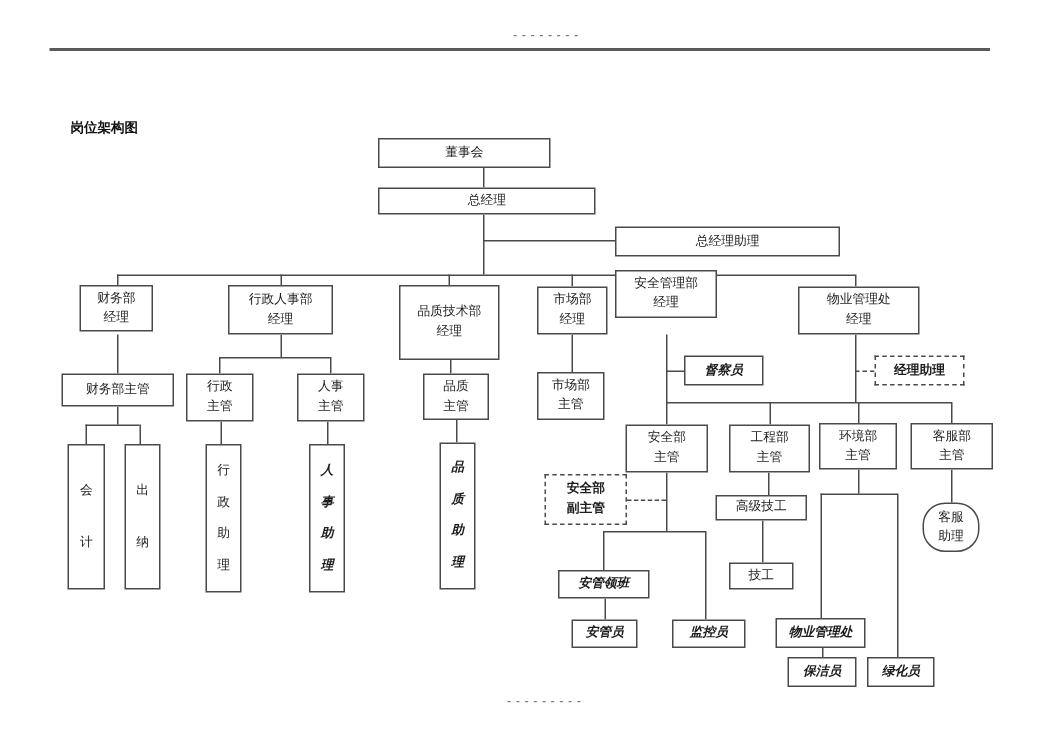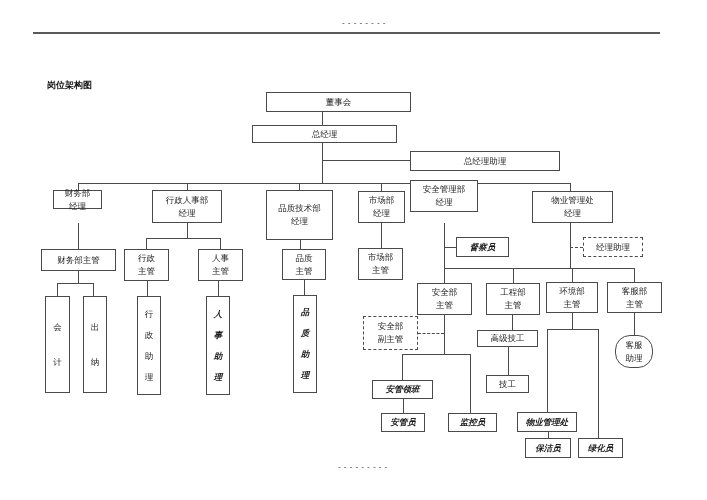--- a/index.html
+++ b/index.html
@@ -9,21 +9,21 @@
         font-family:"DejaVu Sans Mono","Liberation Mono",monospace;}
   #top-rule{position:absolute;left:33px;top:32px;width:627px;height:2px;background:#5a5a5a;}
   #doc-title{position:absolute;left:0;top:48px;width:707px;text-align:center;
              font-family:"DejaVu Sans","Liberation Sans",sans-serif;
              font-weight:bold;font-size:17px;letter-spacing:1px;color:#111;}
   #side-label{position:absolute;left:47px;top:79px;font-weight:bold;font-size:9px;
               font-family:"DejaVu Sans","Liberation Sans",sans-serif;color:#111;}
   .node{position:absolute;box-sizing:border-box;border:1px solid #4a4a4a;background:#fff;
         display:flex;flex-direction:column;align-items:center;justify-content:center;
         font-size:8.5px;line-height:13px;text-align:center;white-space:pre-line;}
-  .node.dashed{border-style:dashed;}
+  .node.dashed{border-style:dashed;font-weight:bold;}
   .node.kai{font-style:italic;font-weight:700;}
   .node.vertical{justify-content:space-evenly;line-height:1;}
   .node.vertical span{display:block;}
   .edge{position:absolute;background:#4a4a4a;}
   .edge.dashdot{background:none;}
   .edge.dashdot.h{border-top:1px dashed #4a4a4a;}
 </style>
 </head>
 <body>
 
@@ -72,24 +72,24 @@
       <div class="edge v" style="left: 512px; top: 315px; width: 1px; height: 15px;"></div>
       <div class="edge v" style="left: 508px; top: 347px; width: 1px; height: 28px;"></div>
       <div class="edge v" style="left: 572px; top: 313px; width: 1px; height: 16px;"></div>
       <div class="edge h" style="left: 547px; top: 329px; width: 51px; height: 1px;"></div>
       <div class="edge v" style="left: 547px; top: 329px; width: 1px; height: 83px;"></div>
       <div class="edge v" style="left: 598px; top: 329px; width: 1px; height: 109px;"></div>
       <div class="edge v" style="left: 548px; top: 432px; width: 1px; height: 6px;"></div>
       <div class="edge v" style="left: 634px; top: 313px; width: 1px; height: 22px;"></div>
       <div class="edge dashdot h" style="left: 570px; top: 247px; width: 13px; height: 1px;"></div>
       <div class="edge dashdot h" style="left: 418px; top: 333px; width: 26px; height: 1px;"></div>
-      <div class="node" style="left: 252px; top: 92px; width: 145px; height: 20px; margin-left: 14px;">董事会</div>
+      <div class="node" style="left: 252px; top: 92px; width: 115px; height: 20px;">董事会</div>
       <div class="node" style="left: 252px; top: 125px; width: 145px; height: 18px;">总经理</div>
       <div class="node" style="left: 410px; top: 151px; width: 150px; height: 20px;">总经理助理</div>
-      <div class="node" style="left: 53px; top: 190px; width: 49px; height: 19px;">财务部
+      <div class="node" style="left: 53px; top: 190px; width: 49px; height: 31px; font-family: Liberation Mono, monospace;">财务部
 经理</div>
       <div class="node" style="left: 152px; top: 190px; width: 70px; height: 33px;">行政人事部
 经理</div>
       <div class="node" style="left: 266px; top: 190px; width: 67px; height: 50px;">品质技术部
 经理</div>
       <div class="node" style="left: 358px; top: 191px; width: 47px; height: 32px;">市场部
 经理</div>
       <div class="node" style="left: 410px; top: 180px; width: 68px; height: 32px;">安全管理部
 经理</div>
       <div class="node" style="left: 532px; top: 191px; width: 81px; height: 32px;">物业管理处

